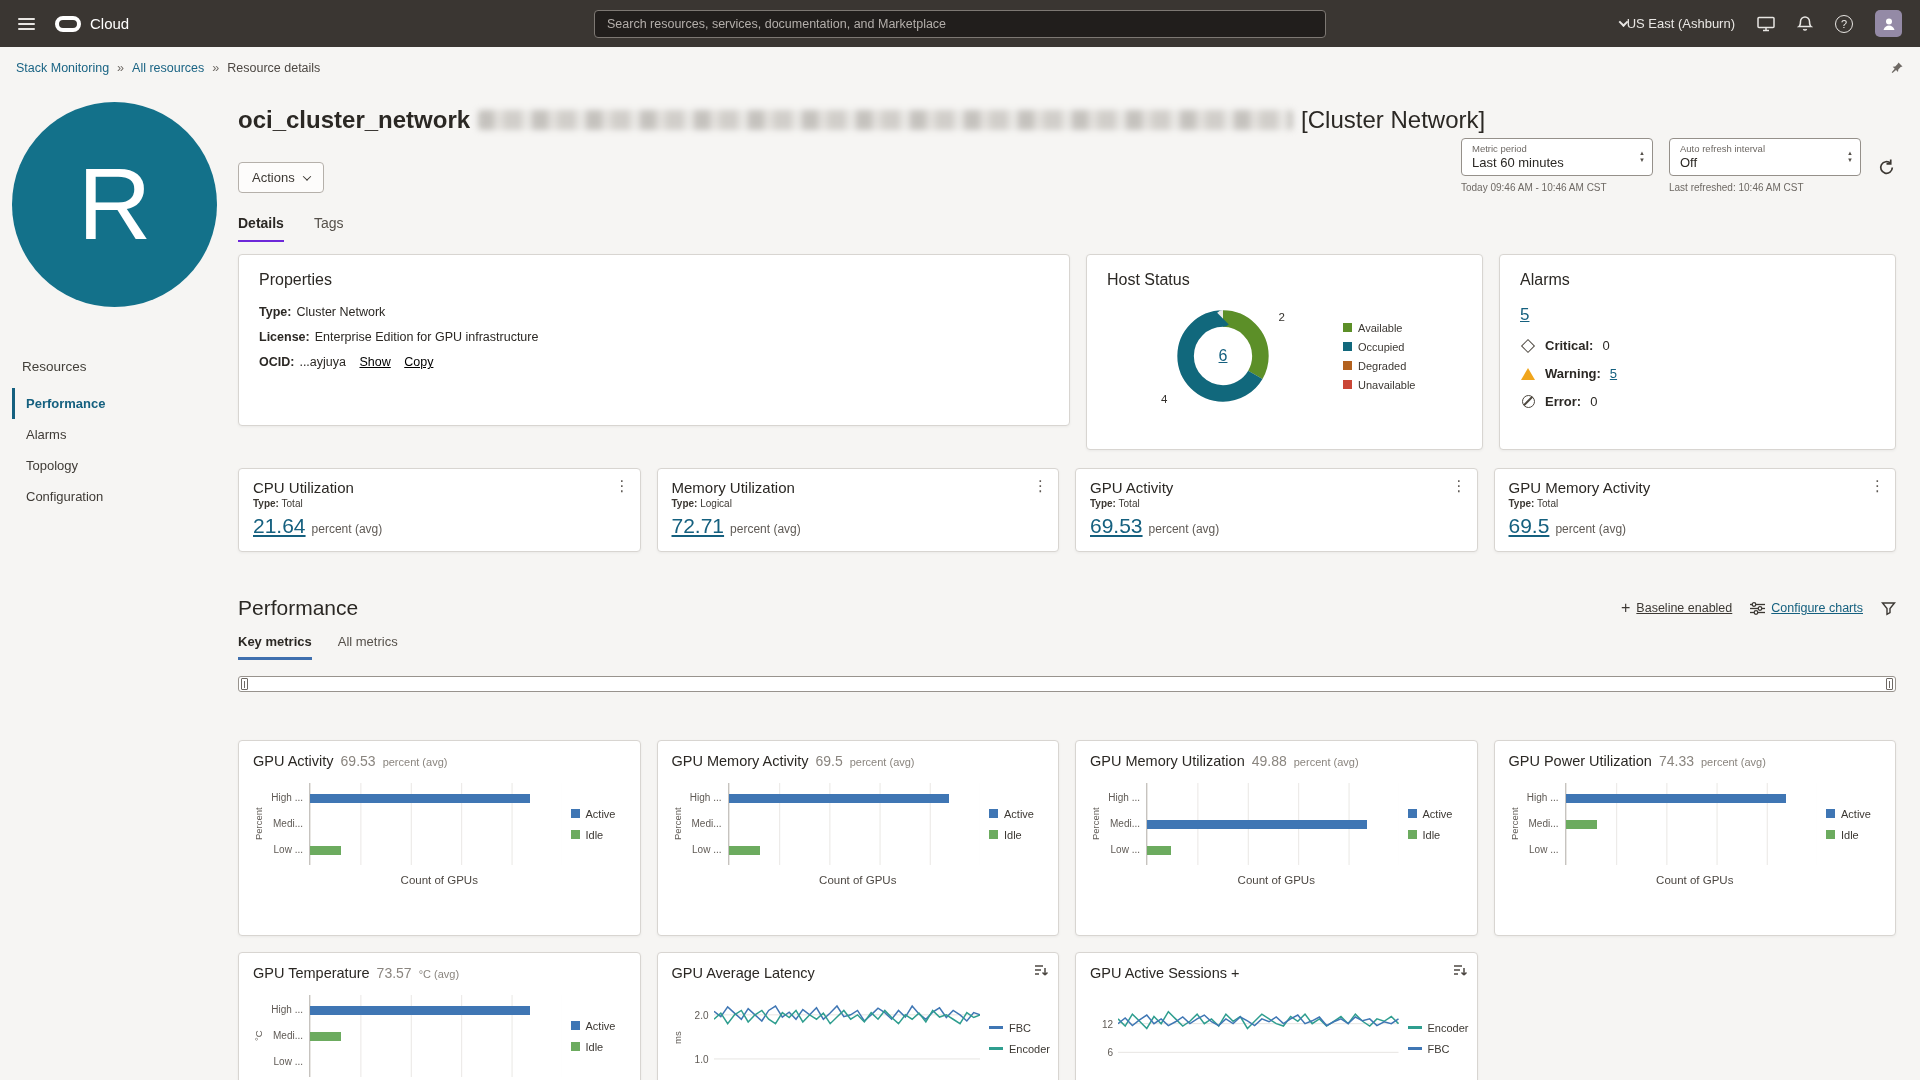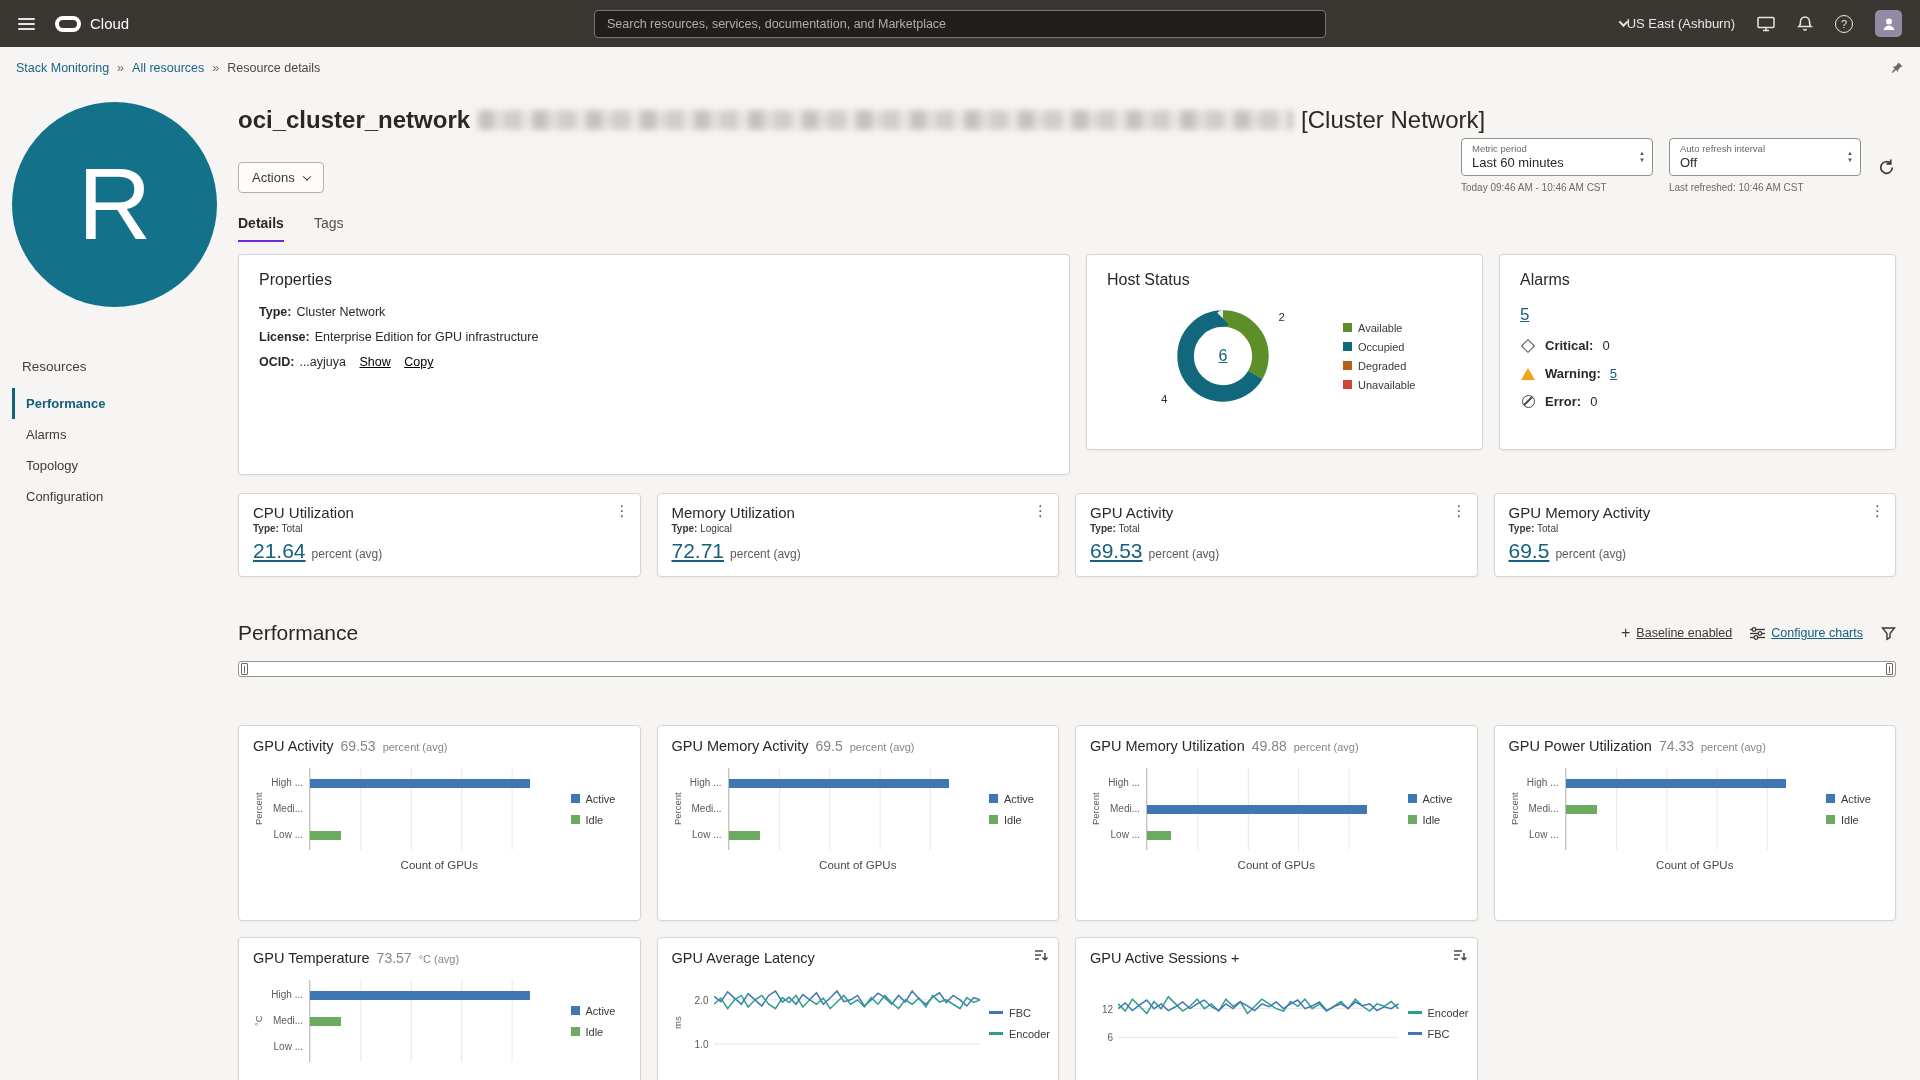--- a/index.html
+++ b/index.html
@@ -60,21 +60,21 @@
   .refresh{background:none;border:none;cursor:pointer;margin-top:6px}
 
   
   .tabs{display:flex;gap:30px;margin-top:22px}
   .tab{font-size:14px;color:#55504a;padding-bottom:9px;cursor:pointer}
   .tab.active{color:#2b2824;font-weight:bold;border-bottom:2px solid #6d28d9}
 
   
   .card{background:#fff;border:1px solid #d8d5d1;border-radius:4px;box-shadow:0 1px 3px rgba(0,0,0,.05)}
   .row1{display:flex;gap:16px;margin-top:12px}
-  .props-card{flex:1;padding:16px 20px;height:221px}
+  .props-card{flex:1;padding:16px 20px;height:172px}
   .host-card{width:397px;flex:none;padding:16px 20px;height:196px}
   .alarms-card{width:397px;flex:none;padding:16px 20px;height:196px}
   .card-title{font-size:16px;color:#2b2824}
   .prop-rows{margin-top:16px}
   .prop-row{margin-top:11px;font-size:12.5px;color:#2b2824}
   .prop-row b{margin-right:5px}
   .plink2{color:#000000;text-decoration:underline;margin-left:10px}
 
   .host-body{display:flex;align-items:center;margin-top:6px}
   .donut-wrap{position:relative;width:128px;height:122px;margin-left:52px}
@@ -393,20 +393,24 @@
               </svg>
             <span class="lbl">Configure charts</span>
           </span>
           <span style="display:flex">
             <svg width="15" height="15" viewBox="0 0 15 15">
                 <path d="M1.5 2h12l-4.5 5.5v4l-3 1.8V7.5z" fill="none" stroke="#3c3833" stroke-width="1.4"></path>
               </svg>
           </span>
         </div>
       </div>
+      <div class="ptabs">
+          <div class="ptab active">Key metrics</div>
+          <div class="ptab">All metrics</div>
+        </div>
       <div class="slider">
         <span class="handle left"></span>
         <span class="handle right"></span>
       </div>
       <div class="charts">
           <div class="card chart-card">
             <div class="cc-head">
               <span class="cc-title">GPU Activity</span>
               <span class="cc-val">69.53</span>
               <span class="cc-unit">percent (avg)</span>

